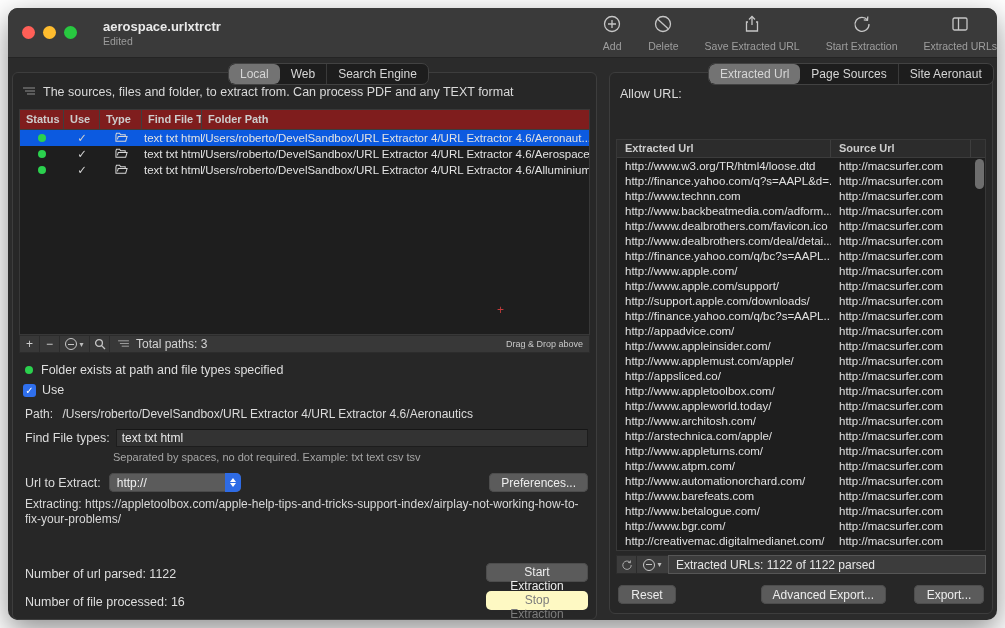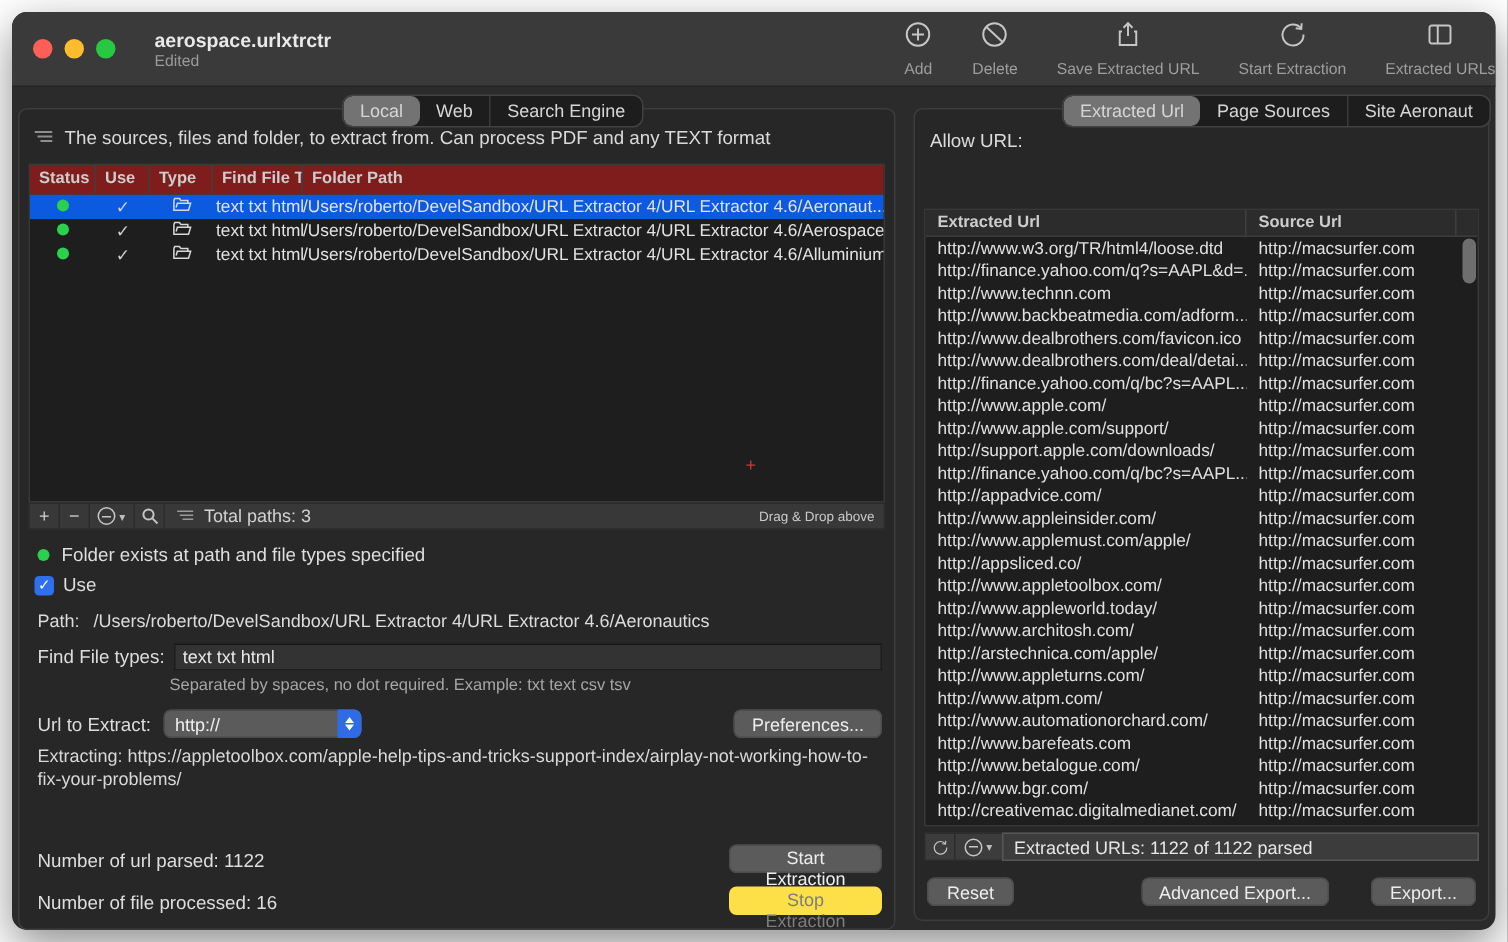--- a/index.html
+++ b/index.html
@@ -74,21 +74,21 @@
   .popup { display:flex; align-items:center; background:#5b5b5b; border-radius:5px; height:19px;
     padding-left:8px; font-size:12px; color:#f0f0f0; box-shadow:inset 0 0 0 1px #4a4a4a; }
   .popup .pval{ flex:1; }
   .stepper { width:16px; height:19px; margin-left:6px; background:#2e6be5; border-radius:0 5px 5px 0;
     display:flex; flex-direction:column; align-items:center; justify-content:center; gap:1px; }
   .stepper i { display:block; width:0; height:0; border-left:3.5px solid transparent; border-right:3.5px solid transparent; }
   .stepper i.up{ border-bottom:4px solid #fff; } .stepper i.dn{ border-top:4px solid #fff; }
   .smallpopup { width:132px; margin-left:8px; }
   .btn { background:#5b5b5b; border:none; border-radius:5px; color:#ededed; font-size:12px;
     padding:2px 12px; height:19px; font-family:"Liberation Sans","DejaVu Sans",sans-serif; box-shadow:inset 0 0 0 1px #4d4d4d;}
-  .btn.disabled { background:#fde047; color:#7d7d7d; box-shadow:none; }
+  .btn.disabled { background:#fef9c3; color:#7d7d7d; box-shadow:none; }
   .prefbtn { margin-left:auto; }
   .extracting { position:absolute; left:12px; top:424px; right:10px; font-size:12px; color:#d8d8d8; line-height:15px; }
   .processing { position:absolute; left:12px; top:460px; right:10px; font-size:12px; color:#d8d8d8; }
   .parsedline { position:absolute; left:12px; top:494px; font-size:12.5px; color:#dedede; }
   .procline { position:absolute; left:12px; top:522px; font-size:12.5px; color:#dedede; }
   .startbtn { position:absolute; right:8px; top:490px; width:102px; }
   .stopbtn { position:absolute; right:8px; top:518px; width:102px; }
   
   .allowrow { position:absolute; left:10px; top:14px; right:8px; display:flex; align-items:center;
     font-size:12.5px; color:#dcdcdc; }

